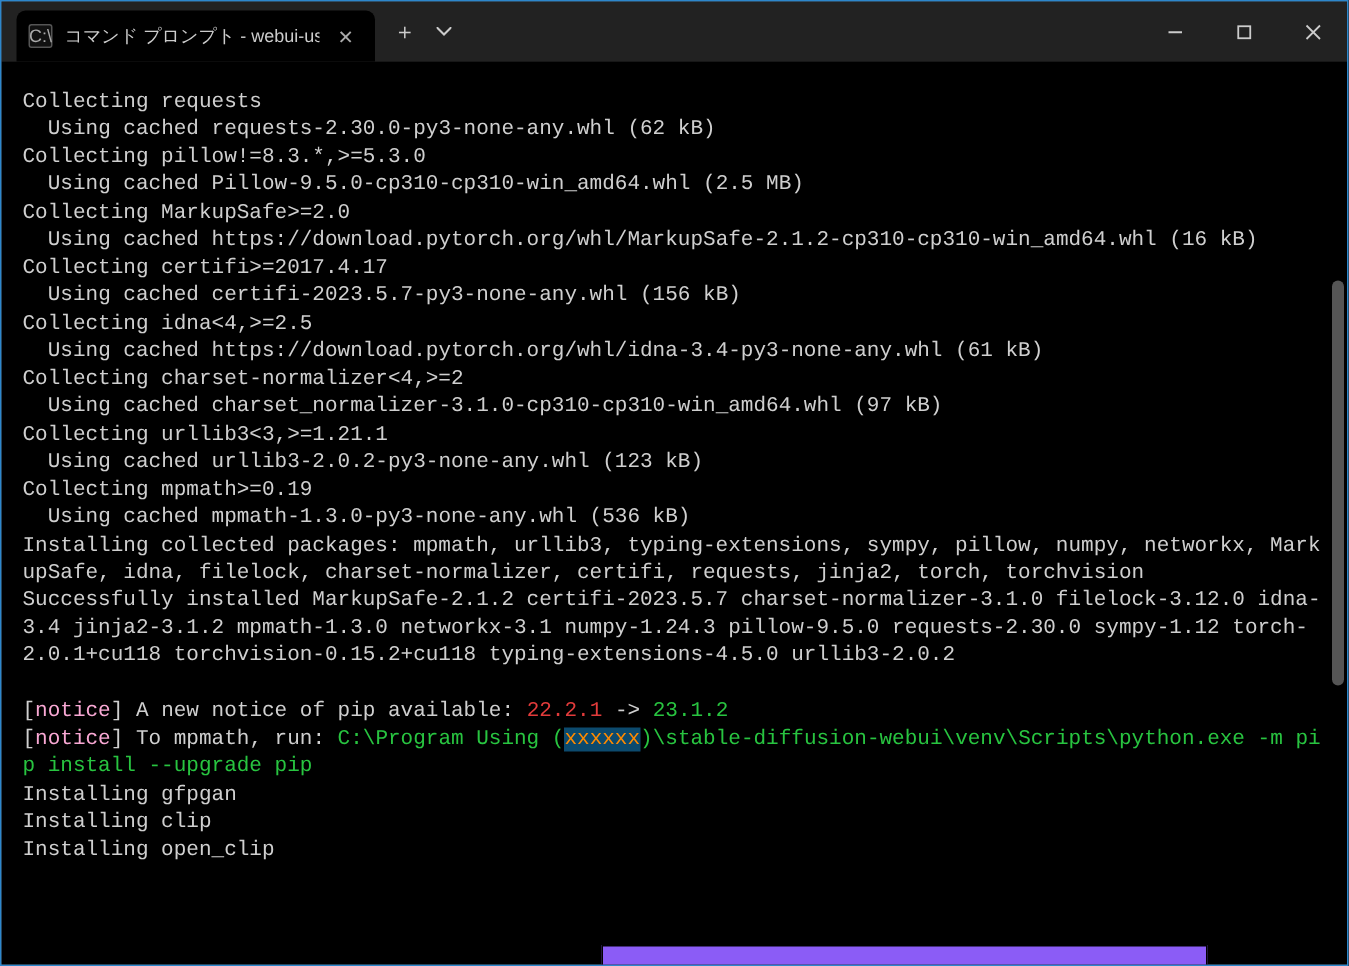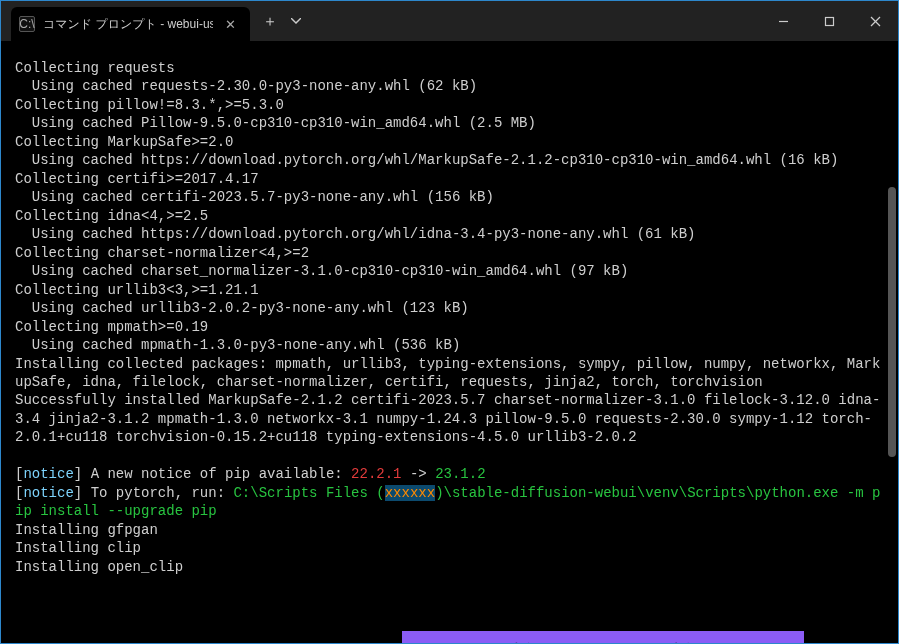--- a/index.html
+++ b/index.html
@@ -99,21 +99,21 @@
     background: #000;
     color: #cfcfcf;
     font-family: Consolas, "Courier New", monospace;
     font-size: 14px;
     line-height: 1.32;
     padding: 18px 14px 10px 14px;
     white-space: pre-wrap;
     word-break: break-all;
     overflow: hidden;
   }
-  .cyan { color: #7dd3fc; }
+  .cyan { color: #f9a8d4; }
   .red { color: #e23b3b; text-align: center; }
   .green { color: #28c440; margin-top: 12px; }
   .orange-block { background:#0c4a6e; color:#ff8a00; }
   .callout {
     position: absolute;
     left: 400px;
     top: 629px;
     background: #8b5cf6;
     color: #000;
     border: 1px solid #000;
@@ -187,21 +187,21 @@
 Collecting charset-normalizer&lt;4,&gt;=2
   Using cached charset_normalizer-3.1.0-cp310-cp310-win_amd64.whl (97 kB)
 Collecting urllib3&lt;3,&gt;=1.21.1
   Using cached urllib3-2.0.2-py3-none-any.whl (123 kB)
 Collecting mpmath&gt;=0.19
   Using cached mpmath-1.3.0-py3-none-any.whl (536 kB)
 Installing collected packages: mpmath, urllib3, typing-extensions, sympy, pillow, numpy, networkx, MarkupSafe, idna, filelock, charset-normalizer, certifi, requests, jinja2, torch, torchvision
 Successfully installed MarkupSafe-2.1.2 certifi-2023.5.7 charset-normalizer-3.1.0 filelock-3.12.0 idna-3.4 jinja2-3.1.2 mpmath-1.3.0 networkx-3.1 numpy-1.24.3 pillow-9.5.0 requests-2.30.0 sympy-1.12 torch-2.0.1+cu118 torchvision-0.15.2+cu118 typing-extensions-4.5.0 urllib3-2.0.2
 
 </span><span><span>[</span><span class="cyan">notice</span><span>] </span><span>A new notice of pip available: </span><span class="red">22.2.1</span><span> -&gt; </span><span class="green">23.1.2</span></span>
-<span><span>[</span><span class="cyan">notice</span><span>] </span><span>To pytorch, run: </span><span class="green"><span>C:\Scripts Files (</span><span class="orange-block">xxxxxx</span><span>)\stable-diffusion-webui\venv\Scripts\python.exe -m pip install --upgrade pip</span></span></span>
+<span><span>[</span><span class="cyan">notice</span><span>] </span><span>To mpmath, run: </span><span class="green"><span>C:\Program Using (</span><span class="orange-block">xxxxxx</span><span>)\stable-diffusion-webui\venv\Scripts\python.exe -m pip install --upgrade pip</span></span></span>
 <span id="tail-lines">Installing gfpgan
 Installing clip
 Installing open_clip</span></div>
 
 <div class="scrollbar">
   <div class="scrollbar-thumb"></div>
 </div>
 
 <div class="callout">pip を、最新バージョンに更新しました。</div>
 

